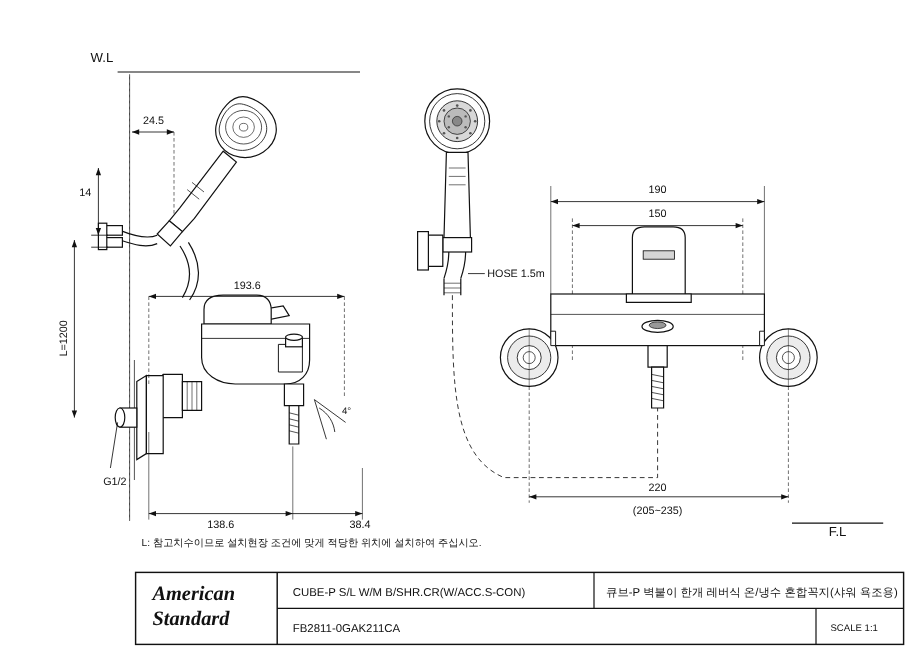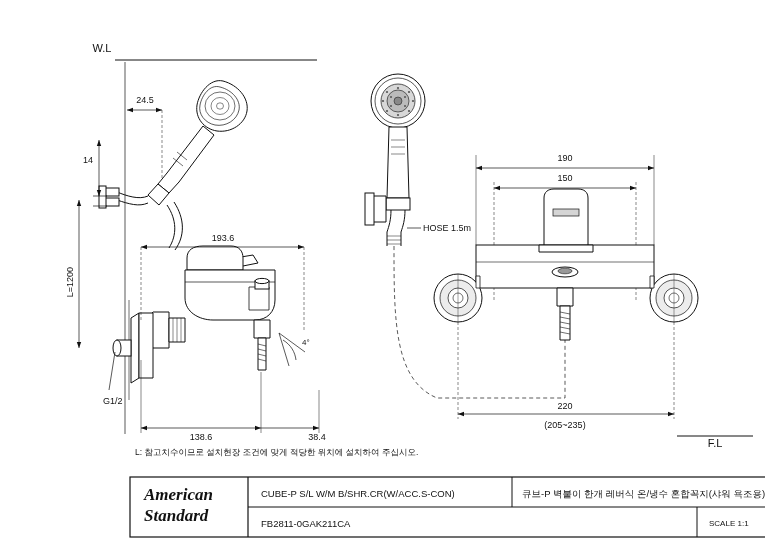--- a/index.html
+++ b/index.html
@@ -1,17 +1,17 @@
 <!DOCTYPE html>
 <html><head>
 <meta charset="utf-8">
 <style>
   html,body{margin:0;padding:0;background:#ffffff;}
   body{width:765px;height:549px;font-family:"Liberation Sans",sans-serif;color:#1a1a1a;position:relative;overflow:hidden;}
-  #sheet{position:absolute;left:17px;top:0;width:633px;height:549px;}
+  #sheet{position:absolute;left:0;top:0;width:633px;height:549px;}
   svg{display:block;}
   .lbl{font-size:9px;fill:#111;font-family:"Liberation Sans",sans-serif;}
   .lbl-sm{font-size:8px;fill:#111;font-family:"Liberation Sans",sans-serif;}
   .lbl-note{font-size:8.5px;fill:#111;font-family:"Liberation Sans",sans-serif;}
   .lbl-big{font-size:11px;fill:#111;font-family:"Liberation Sans",sans-serif;}
   .brand1{font-size:17px;font-style:italic;font-weight:bold;fill:#111;font-family:"Liberation Serif",serif;}
   .brand2{font-size:17px;font-style:italic;font-weight:bold;fill:#111;font-family:"Liberation Serif",serif;}
   .title-txt{font-size:9.5px;fill:#111;font-family:"Liberation Sans",sans-serif;}
   .scale-txt{font-size:8px;fill:#111;font-family:"Liberation Sans",sans-serif;}
 </style>

